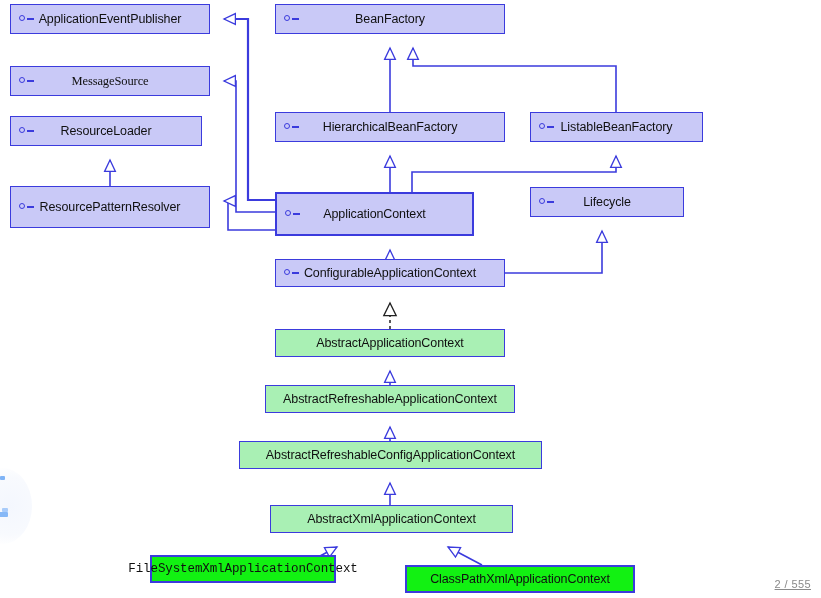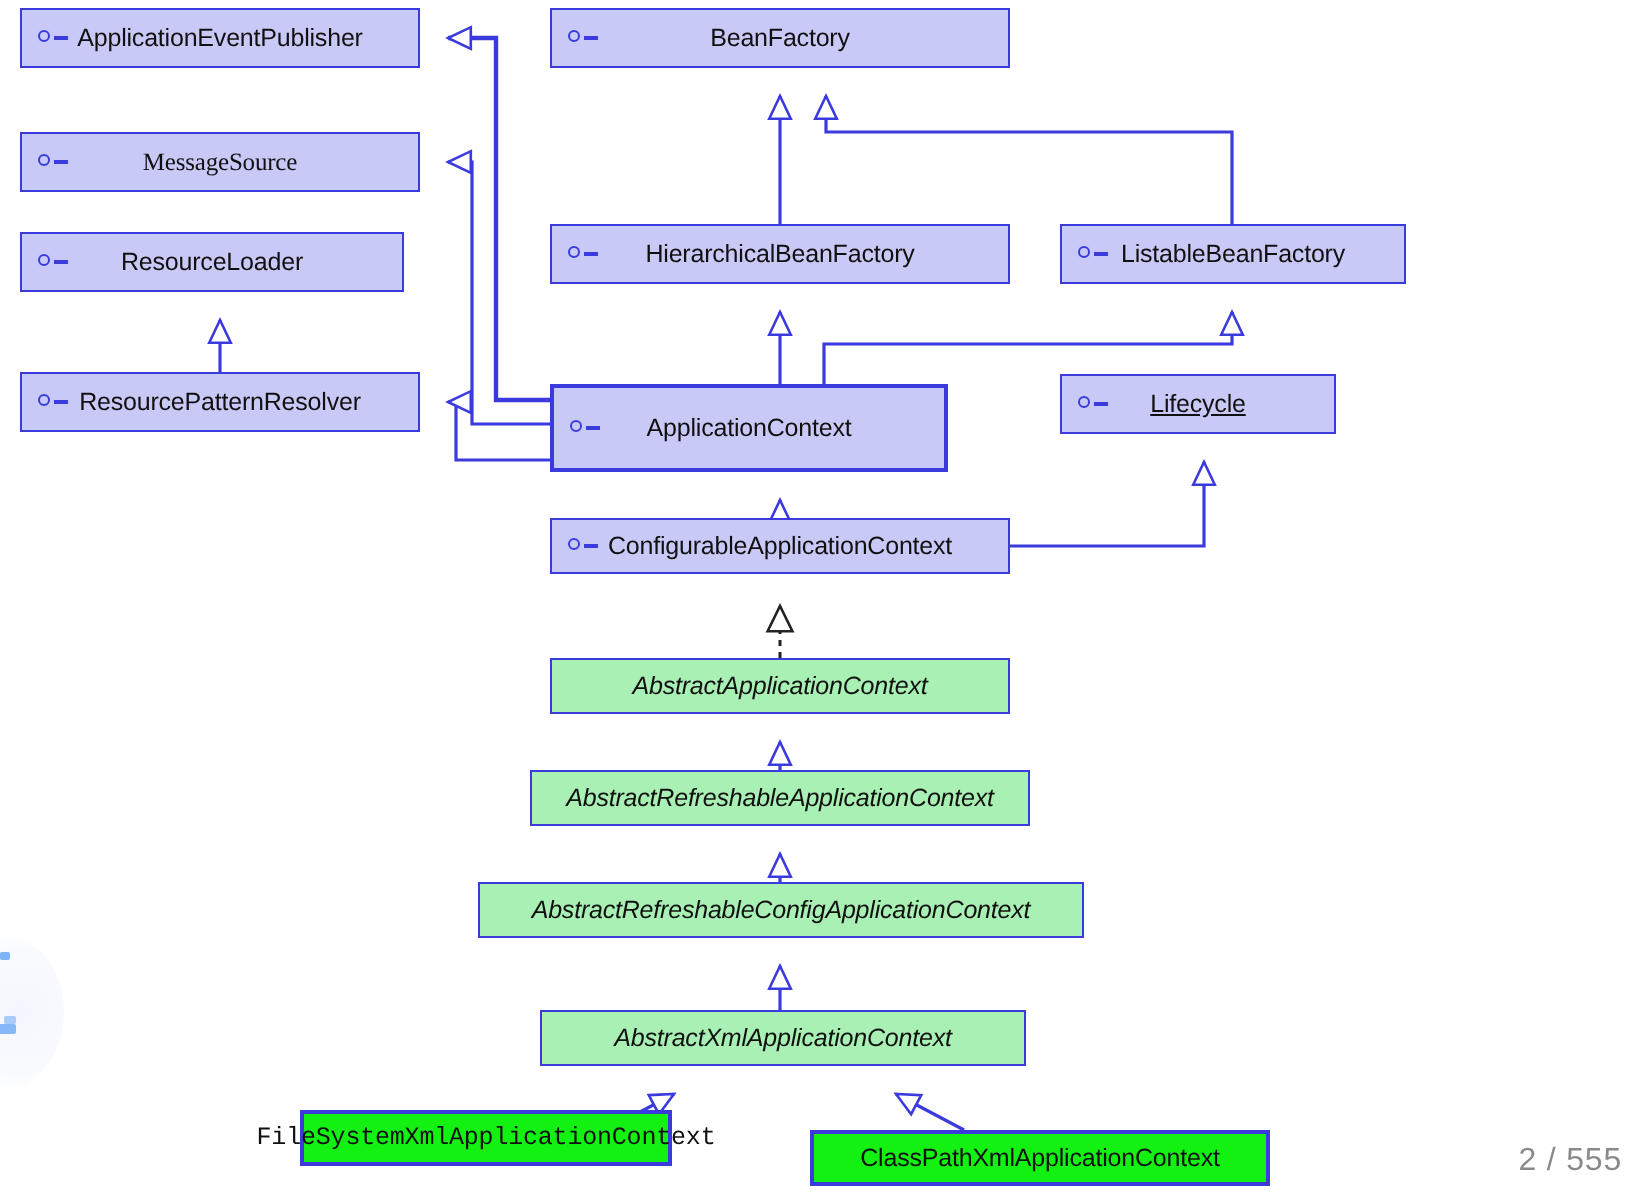--- a/index.html
+++ b/index.html
@@ -19,21 +19,21 @@
     display:flex;
     align-items:center;
     justify-content:center;
     font-size:12.5px;
     color:#101010;
     white-space:nowrap;
     letter-spacing:-0.1px;
     z-index:5;
   }
   .node.iface{ background:#c9c9f7; }
-  .node.abstract{ background:#a9f0b4;font-style:italic; }
+  .node.abstract{ background:#a9f0b4; }
   .node.concrete{ background:#12f112; border-width:2px; }
   .node.emph{ border-width:2px; }
 
   
   .lolli{
     position:absolute;
     left:8px;
     top:50%;
     transform:translateY(-50%);
     width:16px;height:10px;
@@ -48,24 +48,25 @@
     position:absolute;left:8px;top:4px;
     width:7px;height:1.6px;background:#3b3bdd;
   }
 
   .nlabel{ pointer-events:none; }
 
   
   #page-indicator{
     position:absolute;
     right:10px;bottom:8px;
-    font-size:16px;
+    font-size:11px;
     color:#8a8a8a;
     letter-spacing:0.4px;
     z-index:9;
+    text-decoration:underline;
   }
 
   
   #overlay-orb{
     position:absolute;
     left:-26px;top:468px;
     width:58px;height:76px;
     border-radius:50%;
     background:radial-gradient(circle at 62% 50%,#f4f7fe 0%,#f8fafe 55%,rgba(255,255,255,0) 78%);
     z-index:8;
@@ -171,37 +172,37 @@
   </div>
 
   <div class="node iface" style="left:530px;top:112px;width:173px;height:30px;">
     <span class="lolli">
         <i class="ring"></i>
         <i class="stem"></i>
       </span>
     <span class="nlabel">ListableBeanFactory</span>
   </div>
 
-  <div class="node iface" style="left:10px;top:186px;width:200px;height:30px;">
+  <div class="node iface" style="left:10px;top:186px;width:200px;height:42px;">
     <span class="lolli">
         <i class="ring"></i>
         <i class="stem"></i>
       </span>
     <span class="nlabel">ResourcePatternResolver</span>
   </div>
 
   <div class="node iface emph" style="left:275px;top:192px;width:199px;height:44px;">
     <span class="lolli">
         <i class="ring"></i>
         <i class="stem"></i>
       </span>
     <span class="nlabel">ApplicationContext</span>
   </div>
 
-  <div class="node iface" style="left:530px;top:187px;width:138px;height:30px;text-decoration:underline;">
+  <div class="node iface" style="left:530px;top:187px;width:154px;height:30px;">
     <span class="lolli">
         <i class="ring"></i>
         <i class="stem"></i>
       </span>
     <span class="nlabel">Lifecycle</span>
   </div>
 
   <div class="node iface" style="left:275px;top:259px;width:230px;height:28px;">
     <span class="lolli">
         <i class="ring"></i>

